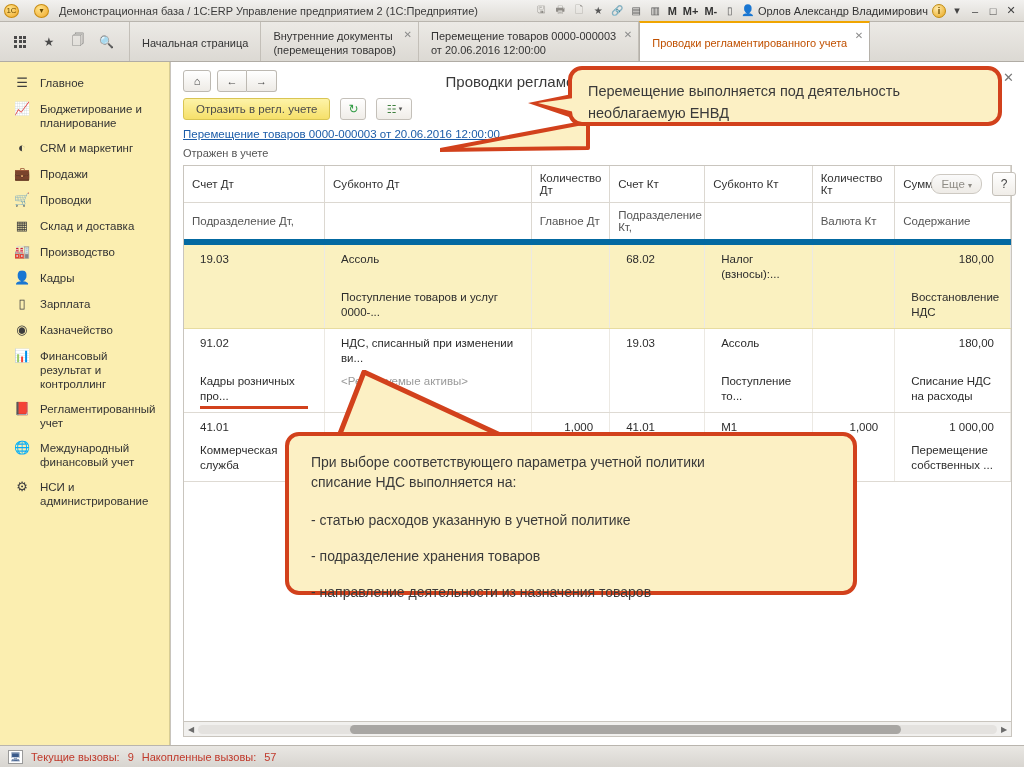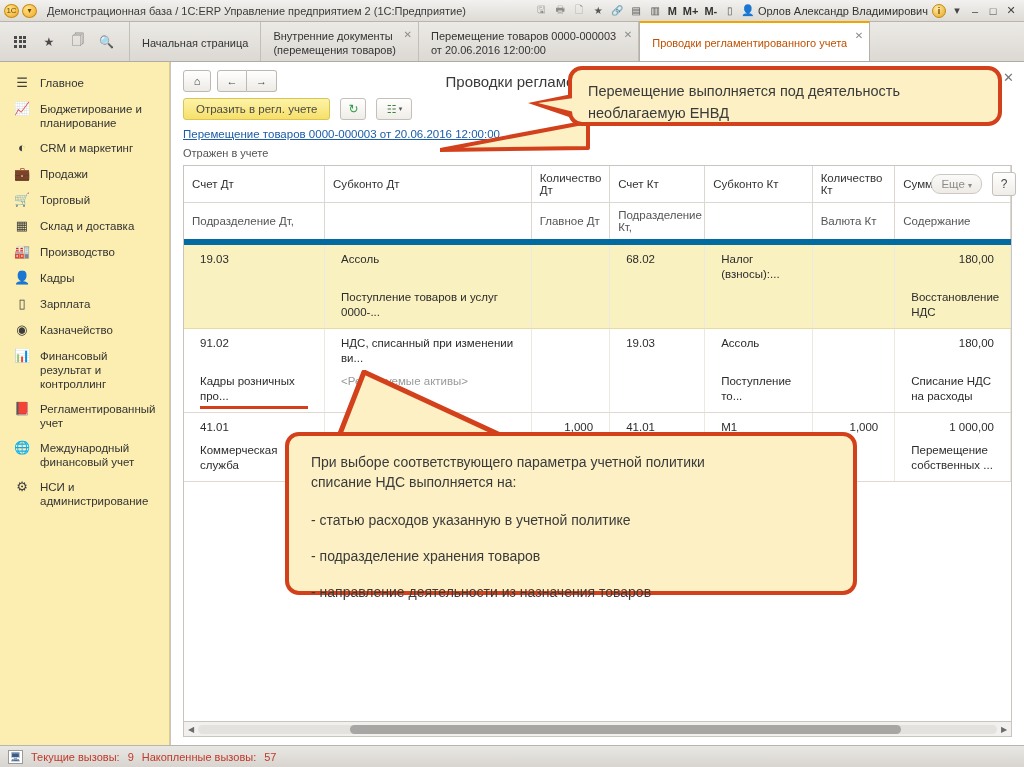--- a/index.html
+++ b/index.html
@@ -15,21 +15,21 @@
 
   
   .titlebar{
     height:22px; width:100%;
     background:linear-gradient(#f2f1ef,#dedbd5);
     border-bottom:1px solid #b9b5ae;
     display:flex; align-items:center;
     padding:0 4px;
     position:relative;
   }
-  .tb-left{ display:flex; align-items:center; gap:3px; }
+  .tb-left{ display:flex; align-items:center; gap:15px; }
   .oval{
     width:15px;height:14px;border-radius:50%;
     display:flex;align-items:center;justify-content:center;
     font-size:8px;color:#6b4a00;
     background:radial-gradient(circle at 35% 30%,#ffe38a,#f0a82a);
     border:1px solid #c98c10;
   }
   .tb-title{
     margin-left:10px; font-size:11px; color:#3a3a3a; white-space:nowrap;
   }
@@ -375,21 +375,21 @@
     <div class="side-item">
       <span class="side-ico">◐</span>
       <span class="side-label">CRM и маркетинг</span>
     </div>
     <div class="side-item">
       <span class="side-ico">💼</span>
       <span class="side-label">Продажи</span>
     </div>
     <div class="side-item">
       <span class="side-ico">🛒</span>
-      <span class="side-label">Торговый</span>
+      <span class="side-label">Проводки</span>
     </div>
     <div class="side-item">
       <span class="side-ico">▦</span>
       <span class="side-label">Склад и доставка</span>
     </div>
     <div class="side-item">
       <span class="side-ico">🏭</span>
       <span class="side-label">Производство</span>
     </div>
     <div class="side-item">

